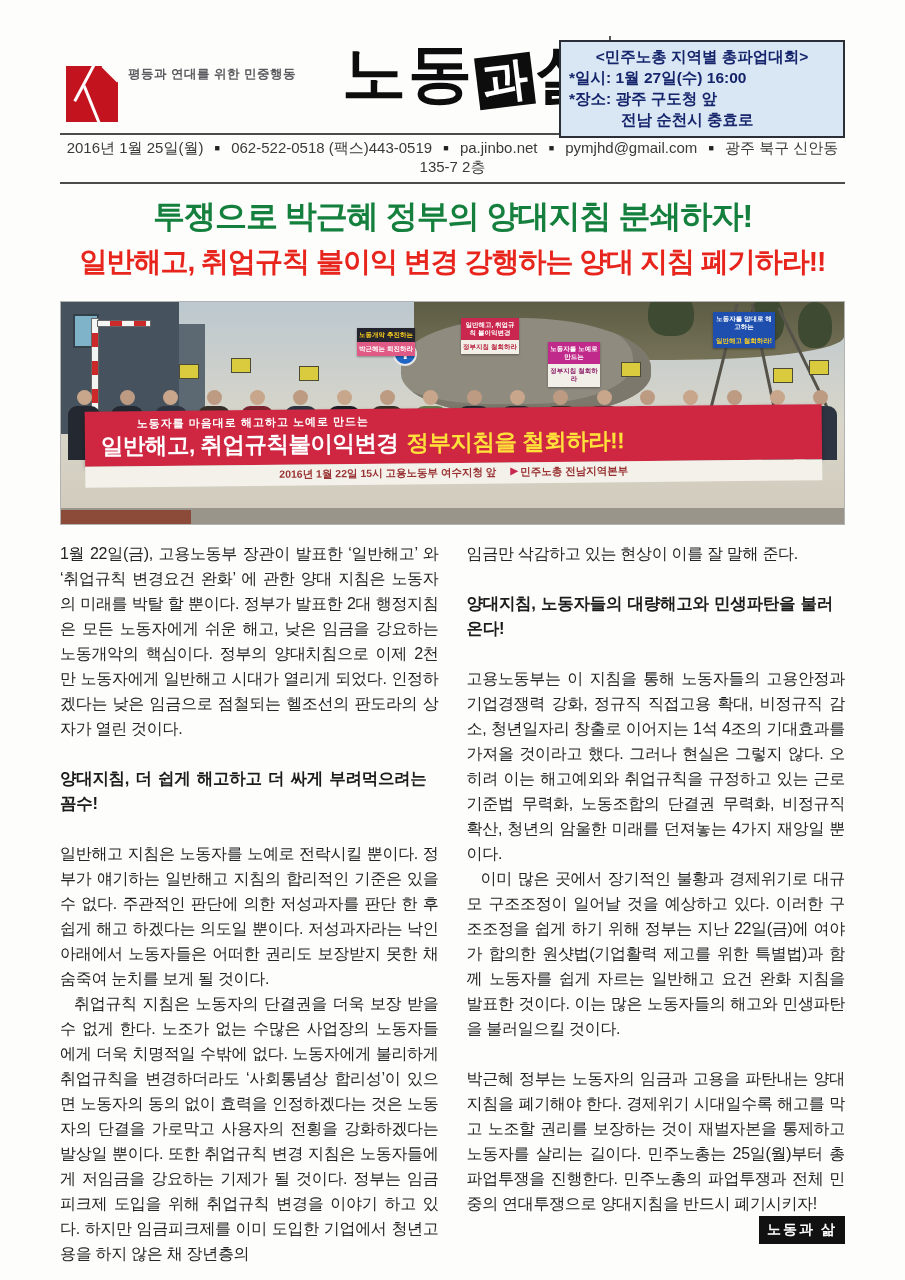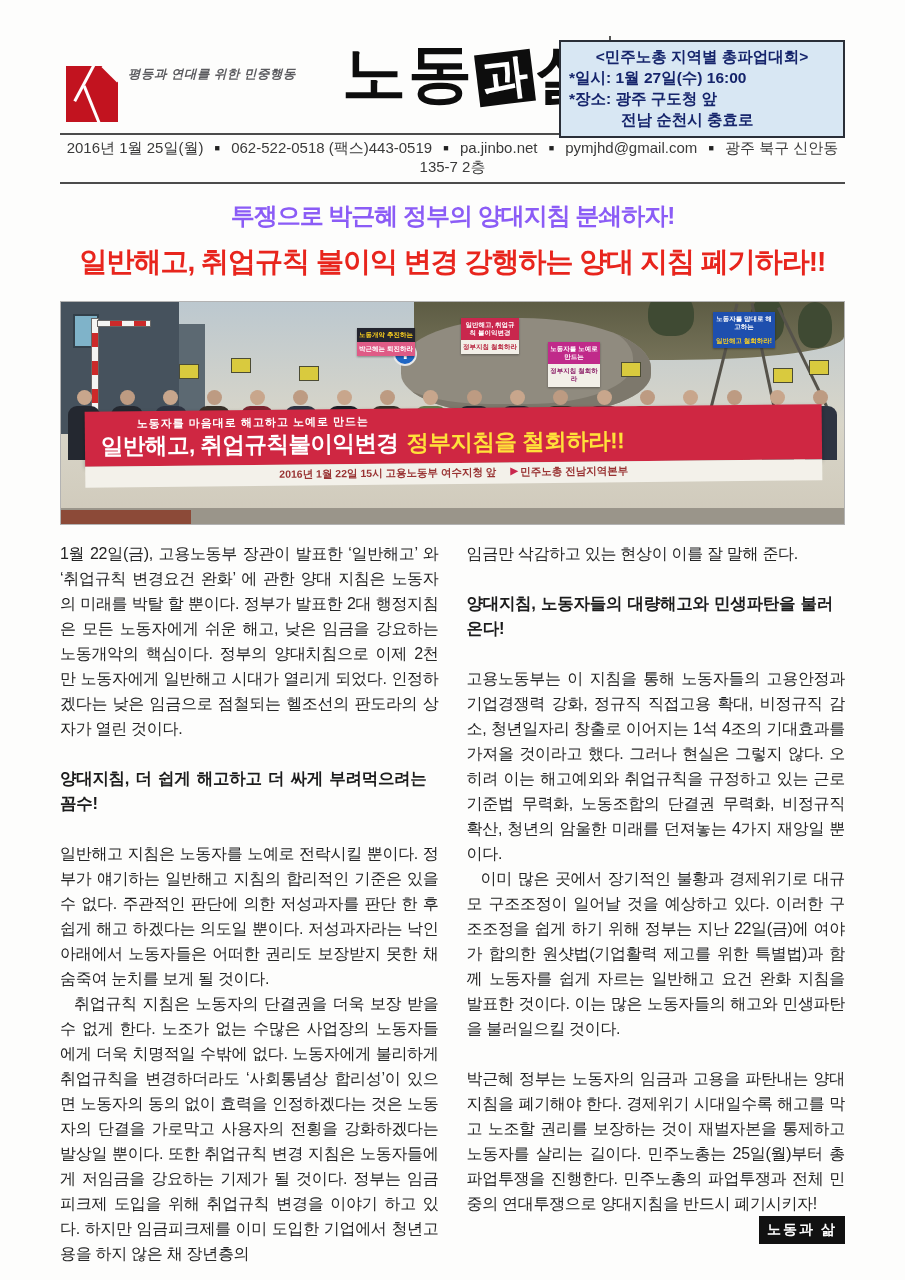--- a/index.html
+++ b/index.html
@@ -10,24 +10,24 @@
     position: relative; padding: 0 60px; overflow: hidden; color: #222;
   }
 
   
   .header { position: relative; height: 133px; }
   .logo-block { position: absolute; left: 6px; top: 66px; display: flex; gap: 10px; align-items: flex-start; }
   .logo-mark { width: 52px; height: 56px; background: #c2131f; position: relative; overflow: hidden; flex: 0 0 auto; }
   .logo-mark::before { content: ""; position: absolute; left: 18px; top: -8px; width: 3px; height: 46px; background: #fff; transform: rotate(28deg); }
   .logo-mark::after  { content: ""; position: absolute; left: 26px; top: 18px; width: 3px; height: 50px; background: #fff; transform: rotate(-22deg); }
   .logo-notch { position: absolute; right: -10px; top: -10px; width: 22px; height: 22px; background: #fdfdfc; transform: rotate(45deg); }
-  .logo-tagline { font-size: 12.5px; font-weight: bold; color: #5b5b5f; letter-spacing: 0.5px; font-style: italic; }
+  .logo-tagline { font-size: 12.5px; font-weight: bold; color: #5b5b5f; letter-spacing: 0.5px; }
   .logo-org { font-size: 23px; font-weight: bold; color: #4b4b53; margin-top: 3px; letter-spacing: 0.5px; }
 
-  .masthead { position: absolute; left: 282px; top: 38px; display: flex; align-items: flex-start;
+  .masthead { position: absolute; left: 282px; top: 38px; display: flex; align-items: center;
               font-family: "Liberation Serif", "DejaVu Serif", serif; font-weight: 900; color: #0d0d0d; }
   .masthead-part { font-size: 64px; line-height: 72px; letter-spacing: 2px; }
   .masthead-boxed { background: #0d0d0d; color: #fff; font-size: 46px; line-height: 1; padding: 3px 5px; margin: 14px 3px 0 3px; transform: rotate(-7deg); }
 
   .header-divider { position: absolute; left: 549px; top: 36px; height: 94px; border-left: 2px solid #555; }
 
   .event-box {
     position: absolute; right: 0; top: 40px; width: 286px;
     background: #d8e7f3; border: 2px solid #2a2f38; padding: 4px 8px 6px 8px;
     color: #15246b; font-weight: bold; font-size: 15.5px; line-height: 21px;
@@ -35,22 +35,22 @@
   .event-title { text-align: center; }
   .event-line3 { padding-left: 52px; }
 
   .info-bar {
     border-top: 2px solid #4c4c4c; border-bottom: 2px solid #4c4c4c;
     text-align: center; font-size: 15px; color: #3a3a3a; padding: 4px 0 5px 0;
   }
   .info-sep { font-size: 9px; vertical-align: 2px; color: #222; margin: 0 7px; }
 
   
-  .headline { margin-top: 9px; text-align: center; font-size: 24px; line-height: 46px;
-              font-weight: bold; color: #8b5cf6; letter-spacing: -1px; }
+  .headline { margin-top: 9px; text-align: center; font-size: 32px; line-height: 46px;
+              font-weight: bold; color: #15803d; letter-spacing: -1px; }
   .subheadline { margin-top: 6px; text-align: center; font-size: 28px; line-height: 34px;
                  font-weight: bold; color: #e8251d; letter-spacing: -1px; }
 
   
   .photo { margin-top: 22px; height: 224px; border: 1px solid #b3b3b3; position: relative;
            overflow: hidden; background: linear-gradient(#bcc8cf 0%, #d9d6c9 55%, #cfc9ba 100%); }
   .ph-building { position: absolute; left: 0; top: 0; width: 118px; height: 132px; background: #46525d; }
   .ph-building::after { content: ""; position: absolute; right: -26px; top: 22px; width: 26px; height: 96px; background: #5c6972; }
   .ph-window { position: absolute; left: 12px; top: 12px; width: 26px; height: 34px; background: #7fb3c9; border: 2px solid #33404a; }
   .ph-hill { position: absolute; right: 0; top: 0; width: 430px; height: 58px;

